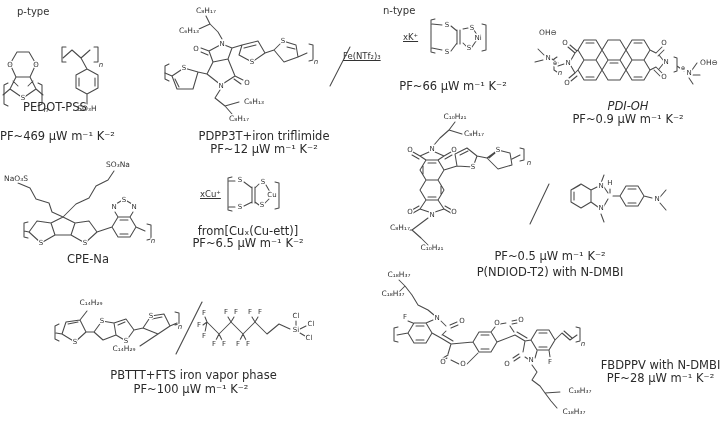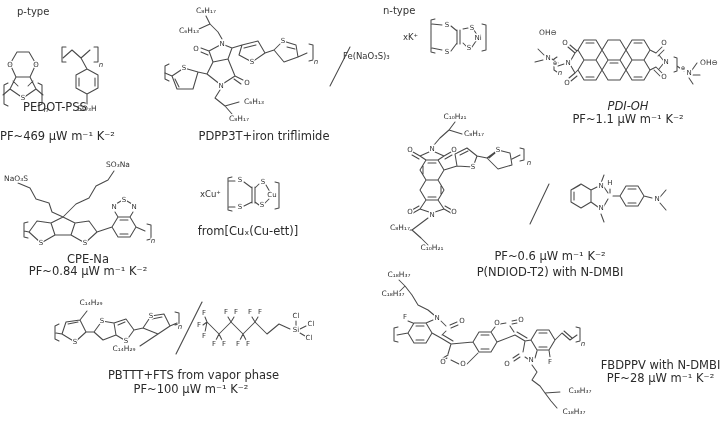--- a/index.html
+++ b/index.html
@@ -6,21 +6,21 @@
   #fig{position:relative;width:725px;height:427px;background:#ffffff;overflow:hidden;
        font-family:"DejaVu Sans",sans-serif;}
   #fig svg{position:absolute;overflow:visible;}
   .bond{stroke:#4a4a4a;stroke-width:1.05;fill:none;stroke-linecap:round;stroke-linejoin:round;}
   text.at{font-family:"DejaVu Sans",sans-serif;font-size:7px;fill:#333;text-anchor:middle;
           paint-order:stroke fill;stroke:#ffffff;stroke-width:2.6px;stroke-linejoin:round;}
   text.chain{font-size:7.5px;}
   text.rep{font-style:italic;font-size:7px;}
   text.tiny{font-size:5.5px;}
   .cname{position:absolute;text-align:center;font-size:11.5px;font-weight:500;color:#2b2b2b;white-space:nowrap;}
-  .annot{position:absolute;font-size:8.5px;color:#333;white-space:nowrap;}
+  .annot{position:absolute;font-size:8.5px;color:#333;white-space:nowrap;text-decoration:underline;}
   .sec{position:absolute;font-size:10px;color:#333;}
 </style>
 </head>
 <body>
 
 <div id="fig">
 
   <div class="sec" style="left:17px;top:6px;">p-type</div>
   <div class="sec" style="left:383px;top:5px;">n-type</div>
 
@@ -62,37 +62,39 @@
       <text x="59" y="46" class="at ">N</text>
       <text x="84" y="85" class="at ">O</text>
       <text x="58" y="88" class="at ">N</text>
       <text x="91" y="104" class="at chain">C₆H₁₃</text>
       <text x="76" y="121" class="at chain">C₈H₁₇</text>
       <text x="21" y="70" class="at ">S</text>
       <text x="89" y="64" class="at ">S</text>
       <text x="120" y="43" class="at ">S</text>
       <text x="153" y="64" class="at rep">n</text>
     </svg>
-  <div class="annot" style="left:343px;top:51px;">Fe(NaO₃S)₃</div>
+  <div class="annot" style="left:343px;top:51px;">Fe(NTf₂)₃</div>
   <div class="cname" style="left:184px;top:129px;width:160px;">PDPP3T+iron triflimide</div>
+  <div class="cname" style="left:184px;top:142px;width:160px;">PF~12 μW m⁻¹ K⁻²</div>
 
   <svg style="left:425px;top:10px;" width="72" height="50">
     <path class="bond" d="M10,9 L6,10 L6,42 L10,43 M57,14 L61,15 L61,40 L57,41
       M7,14 L17,15 M7,38 L17,40
       M26,16 L32,21 M26,41 L32,33
       M32,20 L32,34 M35,20 L35,34
       M38,19 L43,18 M38,33 L41,36
       M49,20 L52,25 M47,37 L51,31"></path>
   <text x="22" y="17" class="at ">S</text>
       <text x="22" y="44" class="at ">S</text>
       <text x="47" y="20" class="at ">S</text>
       <text x="44" y="40" class="at ">S</text>
       <text x="53" y="30" class="at ">Ni</text>
     </svg>
   <div class="annot" style="left:403px;top:32px;">xK⁺</div>
+  <div class="cname" style="left:383px;top:79px;width:140px;">PF~66 μW m⁻¹ K⁻²</div>
 
   <svg style="left:528px;top:18px;" width="197" height="85">
     <path class="bond" d="M16,37 L10,31 M15,42 L7,44 M24,41 L30,45
       M29,39 L26,41 L26,52 L29,54 M30,48 L36,46
       M43,42 L47,35 M47,35 L40,29 M49,33 L42,27 M47,35 L50,32
       M43,48 L47,55 M47,55 L41,60 M49,58 L43,63 M47,55 L50,52
       M56,22 L68,22 L74,32 L68,42 L56,42 L50,32 Z
       M56,42 L68,42 L74,52 L68,62 L56,62 L50,52 Z
       M80,22 L92,22 L98,32 L92,42 L80,42 L74,32 Z
       M80,42 L92,42 L98,52 L92,62 L80,62 L74,52 Z
@@ -111,21 +113,21 @@
       <text x="37" y="27" class="at ">O</text>
       <text x="39" y="67" class="at ">O</text>
       <text x="136" y="27" class="at ">O</text>
       <text x="136" y="61" class="at ">O</text>
       <text x="138" y="46" class="at ">N</text>
       <text x="155" y="52" class="at tiny">⊕</text>
       <text x="161" y="57" class="at ">N</text>
       <text x="181" y="47" class="at chain">OH⊖</text>
     </svg>
   <div class="cname" style="left:558px;top:99px;width:140px;font-style:italic;">PDI-OH</div>
-  <div class="cname" style="left:558px;top:112px;width:140px;">PF~1.1 μW m⁻¹ K⁻²</div>
+  <div class="cname" style="left:558px;top:112px;width:140px;">PF~0.9 μW m⁻¹ K⁻²</div>
 
   <svg style="left:0px;top:155px;" width="165" height="105">
     <path class="bond" d="M18,28 L30,33 L36,44 L49,48 L52,57 L63,62
       M114,16 L108,25 L96,31 L89,43 L76,49 L63,62
       M63,62 L51,68 L55,80 L71,80 L75,68 Z
       M51,68 L37,66 L29,77 L41,88 L55,80
       M75,68 L89,66 L97,77 L85,88 L71,80
       M28,67 L24,68 L24,82 L28,83 M29,77 L24,76
       M97,77 L112,72
       M118,62 L130,62 L136,72 L130,82 L118,82 L112,72 Z
@@ -135,37 +137,37 @@
   <text x="16" y="26" class="at chain">NaO₃S</text>
       <text x="118" y="12" class="at chain">SO₃Na</text>
       <text x="41" y="90" class="at ">S</text>
       <text x="85" y="90" class="at ">S</text>
       <text x="114" y="54" class="at ">N</text>
       <text x="124" y="47" class="at ">S</text>
       <text x="134" y="54" class="at ">N</text>
       <text x="153" y="88" class="at rep">n</text>
     </svg>
   <div class="cname" style="left:18px;top:252px;width:140px;">CPE-Na</div>
-  <div class="cname" style="left:18px;top:264px;width:140px;">PF~0.84 μW m⁻¹ K⁻²</div>
 
   <svg style="left:222px;top:172px;" width="72" height="50">
     <path class="bond" d="M10,5 L6,6 L6,38 L10,39 M53,10 L57,11 L57,36 L53,37
       M7,9 L13,9 M7,35 L13,35
       M22,10 L30,16 M22,34 L30,30
       M30,15 L30,31 M33,15 L33,31
       M33,16 L37,12 M33,30 L37,33
       M44,13 L48,20 M43,31 L47,27"></path>
   <text x="18" y="10" class="at ">S</text>
       <text x="18" y="37" class="at ">S</text>
       <text x="41" y="12" class="at ">S</text>
       <text x="40" y="35" class="at ">S</text>
       <text x="50" y="25" class="at ">Cu</text>
     </svg>
   <div class="annot" style="left:200px;top:189px;">xCu⁺</div>
   <div class="cname" style="left:178px;top:224px;width:140px;">from[Cuₓ(Cu-ett)]</div>
+  <div class="cname" style="left:178px;top:236px;width:140px;">PF~6.5 μW m⁻¹ K⁻²</div>
 
   <svg style="left:383px;top:106px;" width="175" height="150">
     <path class="bond" d="M72,16 L66,24 M66,24 L79,28 M66,24 L57,32 L51,39
       M46,46 L37,50 M37,50 L43,54 M37,50 L30,46 M36,53 L29,49
       M52,46 L61,50 M61,50 L55,54 M61,50 L68,46 M62,53 L69,49
       M43,54 L55,54 L61,64 L55,74 L43,74 L37,64 Z
       M43,74 L55,74 L61,84 L55,94 L43,94 L37,84 Z
       M45,57 L53,57 M45,91 L53,91 M40,60 L40,68 M58,80 L58,88
       M46,106 L37,103 M37,103 L43,94 M37,103 L30,107 M36,100 L29,104
       M52,106 L61,103 M61,103 L55,94 M61,103 L68,107 M62,100 L69,104
@@ -197,21 +199,21 @@
       M53,38 L60,38
       M66,28 L78,28 L84,38 L78,48 L66,48 L60,38 Z
       M68,31 L76,31 M68,45 L76,45
       M84,38 L92,40 M100,39 L106,32 M100,45 L106,52"></path>
   <text x="41" y="30" class="at ">N</text>
       <text x="41" y="52" class="at ">N</text>
       <text x="50" y="27" class="at ">H</text>
       <text x="97" y="43" class="at ">N</text>
     </svg>
   <div class="cname" style="left:460px;top:237px;width:180px;margin-top:28px;">P(NDIOD-T2) with N-DMBI</div>
-  <div class="cname" style="left:460px;top:249px;width:180px;">PF~0.6 μW m⁻¹ K⁻²</div>
+  <div class="cname" style="left:460px;top:249px;width:180px;">PF~0.5 μW m⁻¹ K⁻²</div>
 
   <svg style="left:28px;top:288px;" width="365" height="95">
     <path class="bond" d="M31,36 L27,38 L27,51 L31,53 M34,46 L28,45
       M34,46 L38,34 L52,32 L58,44 L47,54 Z M40,36 L50,34 M52,32 L59,23
       M58,44 L66,44
       M66,44 L74,33 L86,35 L88,47 L75,52 Z
       M86,35 L98,31 L106,42 L98,53 L88,47 M90,37 L97,34
       M106,42 L115,40
       M115,40 L123,28 L136,26 L142,38 L130,46 Z M124,31 L134,29
       M130,46 L112,58 M142,38 L149,35
@@ -240,21 +242,21 @@
       <text x="208" y="26" class="at ">F</text>
       <text x="210" y="58" class="at ">F</text>
       <text x="220" y="58" class="at ">F</text>
       <text x="222" y="26" class="at ">F</text>
       <text x="232" y="26" class="at ">F</text>
       <text x="268" y="44" class="at ">Si</text>
       <text x="268" y="30" class="at ">Cl</text>
       <text x="283" y="38" class="at ">Cl</text>
       <text x="281" y="52" class="at ">Cl</text>
     </svg>
-  <div class="cname" style="left:86px;top:368px;width:215px;">PBTTT+FTS from vapor phase</div>
+  <div class="cname" style="left:86px;top:368px;width:215px;">PBTTT+FTS iron vapor phase</div>
   <div class="cname" style="left:86px;top:382px;width:210px;">PF~100 μW m⁻¹ K⁻²</div>
 
   <svg style="left:378px;top:265px;" width="215" height="162">
     <path class="bond" d="M21,15 L27,21 M20,28 L27,21 M27,21 L34,30 L40,40 L50,45 L56,50
       M36,58 L48,58 L54,68 L48,78 L36,78 L30,68 Z
       M38,61 L46,61 M38,75 L46,75 M35,58 L30,56
       M20,62 L16,63 L16,76 L20,77 M30,68 L19,70
       M48,58 L55,55 M63,56 L68,61 M68,66 L64,70 M63,73 L54,68
       M72,60 L79,57 M73,63 L80,60
       M63,73 L73,79 M65,70 L75,76

